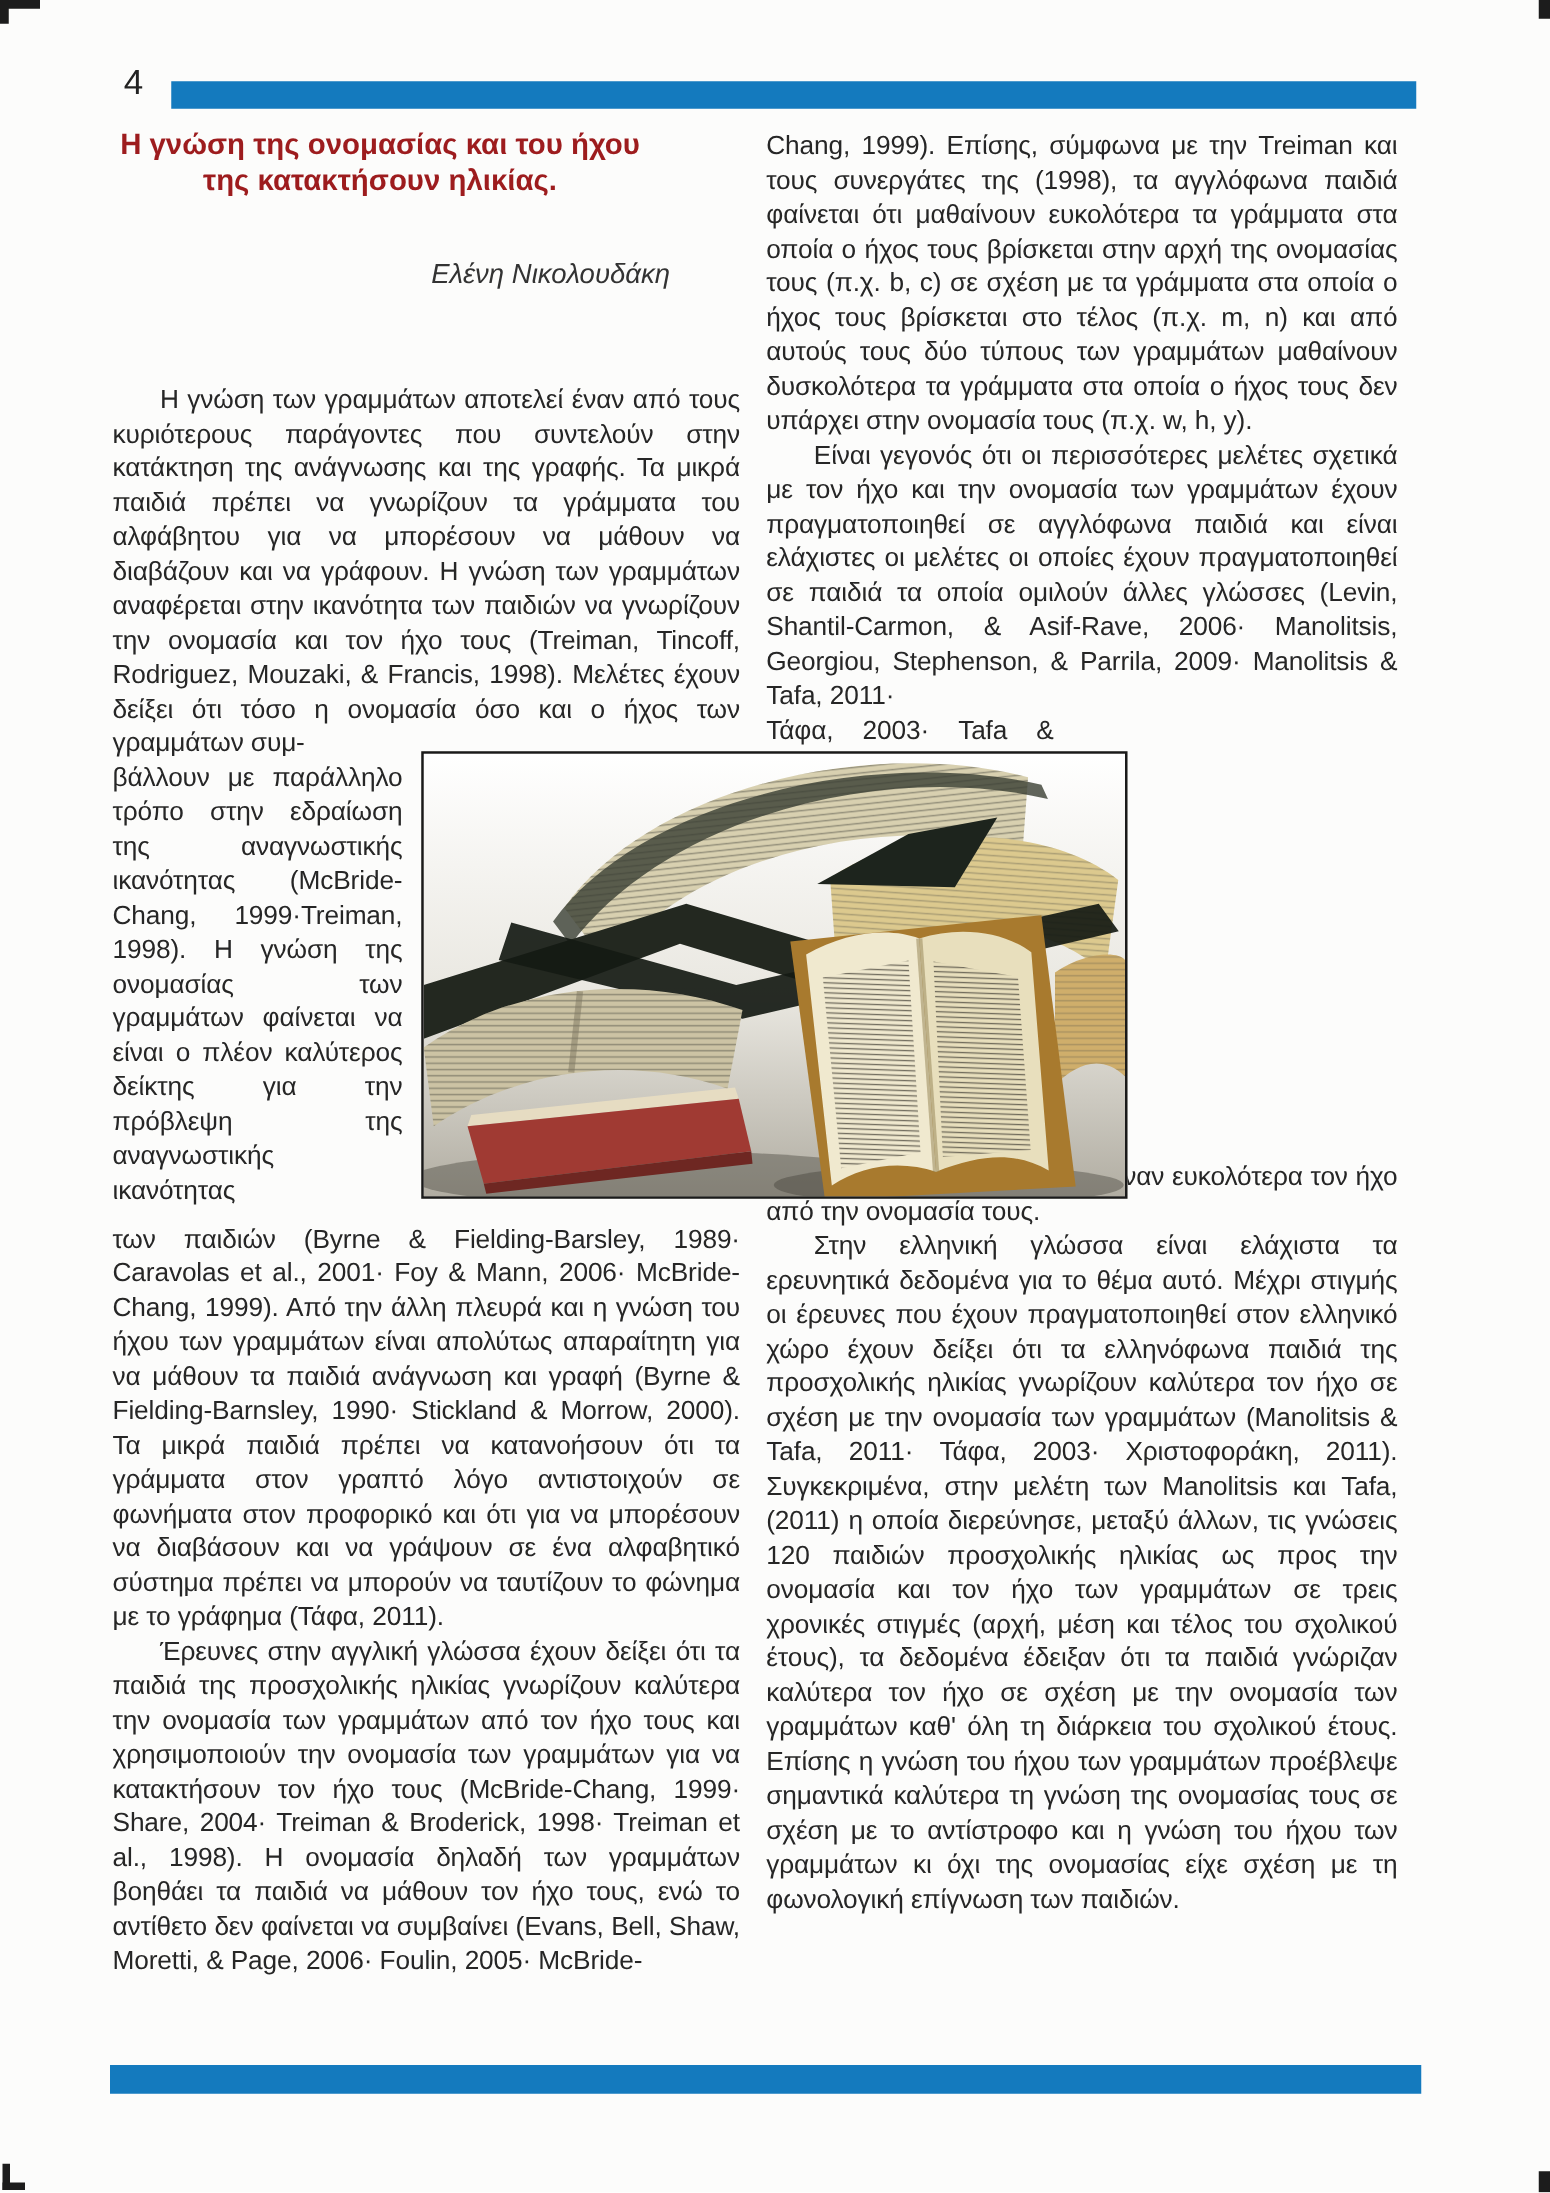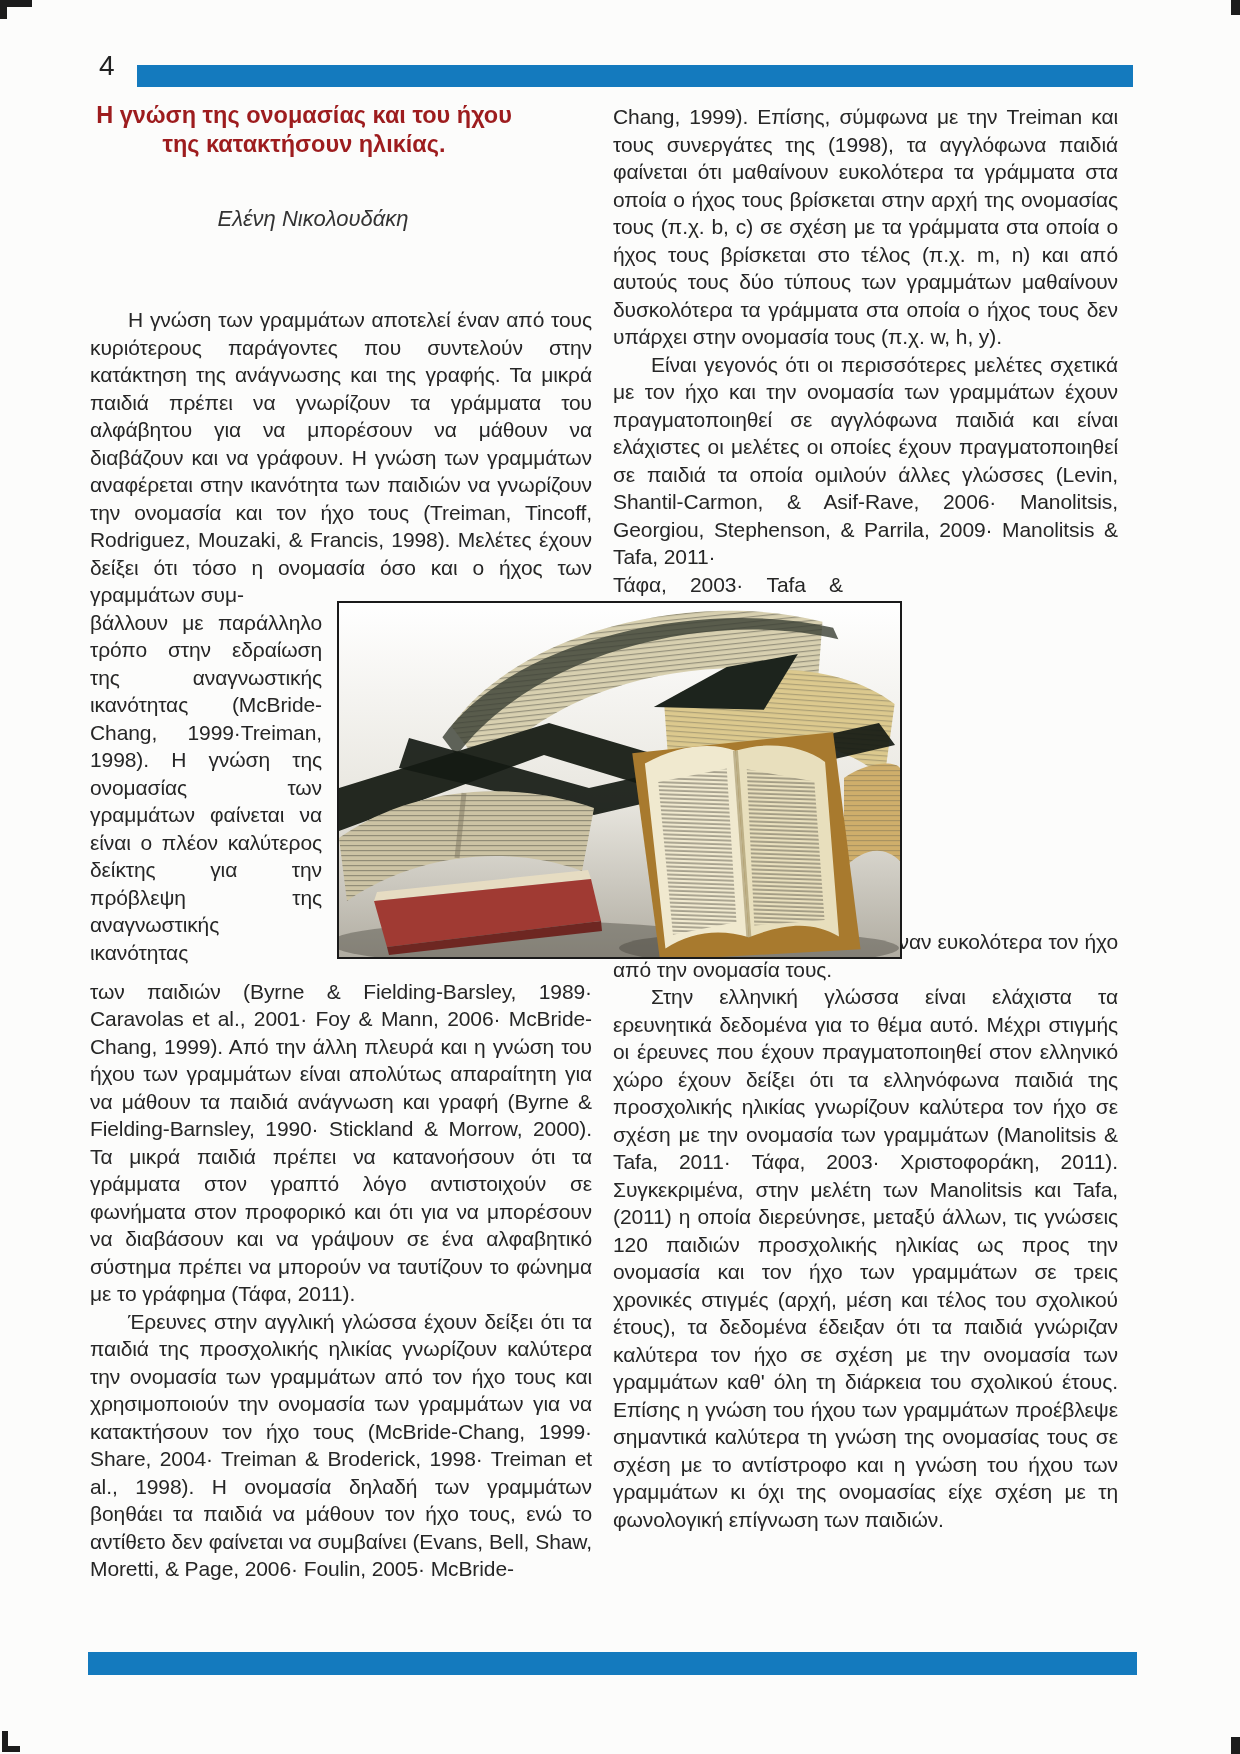--- a/index.html
+++ b/index.html
@@ -17,21 +17,21 @@
   .bar{position:absolute;background:#147abe;}
   .bar-top{left:137px;top:65px;width:996px;height:22px;}
   .bar-bottom{left:88px;top:1652px;width:1049px;height:23px;}
   .title-block{
     position:absolute;left:81px;top:101px;width:446px;
     text-align:center;color:#9d1c1e;font-weight:bold;
     font-size:23.5px;line-height:29px;
   }
   .author{
     position:absolute;left:90px;top:206px;width:446px;
-    text-align:center;font-style:italic;font-size:22px;color:#333;
+    text-align:right;font-style:italic;font-size:22px;color:#333;
   }
   .col{
     position:absolute;text-align:justify;
     font-size:21px;line-height:27.5px;letter-spacing:-0.1px;
   }
   .col-left{left:90px;top:306px;width:502px;}
   .col-right{left:597px;top:103px;width:505px;margin-left:16px;}
   .col p{margin:0;padding:0;}
   .indent{text-indent:38px;}
   .narrow-left{width:232px;min-height:369px;}

